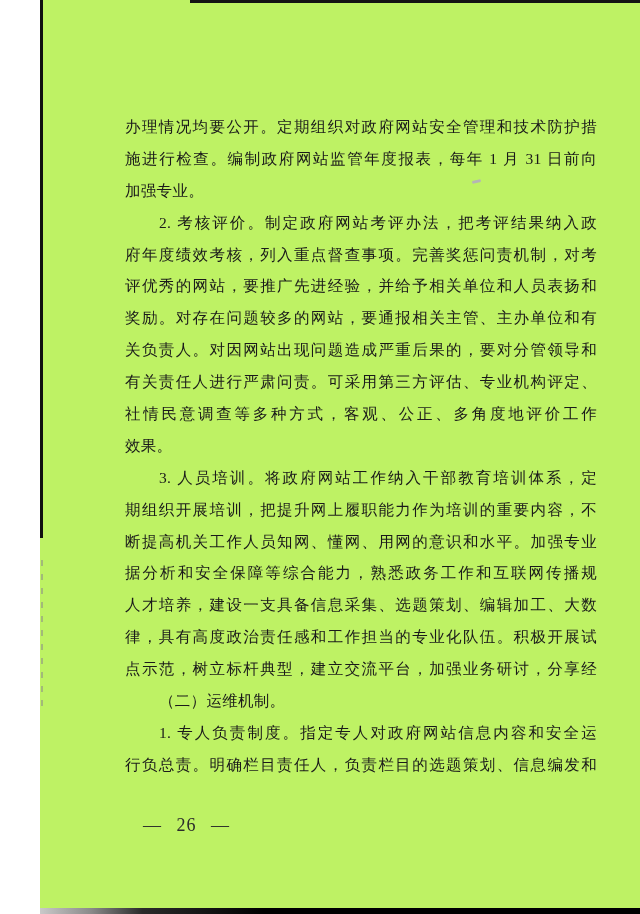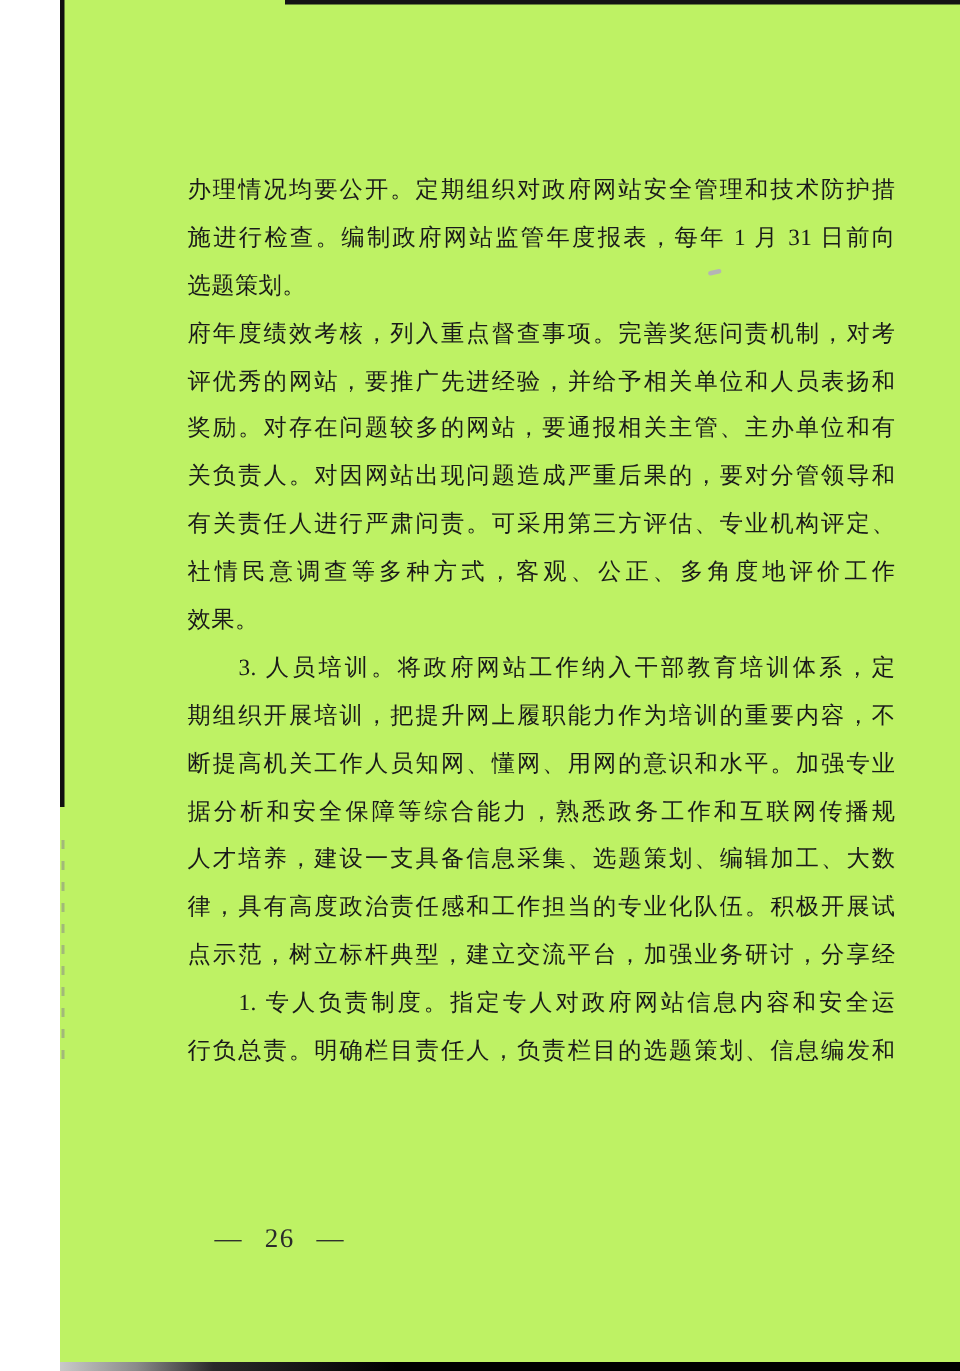--- a/index.html
+++ b/index.html
@@ -93,43 +93,47 @@
   <div class="edge-left"></div>
   <div class="edge-left-faint"></div>
   <div class="edge-bottom"></div>
   <div class="speck"></div>
 
   <div class="textblock">
 
     <div>
       <div class="line">办理情况均要公开。定期组织对政府网站安全管理和技术防护措</div>
       <div class="line">施进行检查。编制政府网站监管年度报表，每年 1 月 31 日前向</div>
-      <div class="line e">选题策划。</div>
+      <div class="line e">加强专业。</div>
     </div>
 
     <div>
+      <div class="line ind">2. 考核评价。制定政府网站考评办法，把考评结果纳入政</div>
       <div class="line">府年度绩效考核，列入重点督查事项。完善奖惩问责机制，对考</div>
       <div class="line">评优秀的网站，要推广先进经验，并给予相关单位和人员表扬和</div>
       <div class="line">奖励。对存在问题较多的网站，要通报相关主管、主办单位和有</div>
       <div class="line">关负责人。对因网站出现问题造成严重后果的，要对分管领导和</div>
       <div class="line">有关责任人进行严肃问责。可采用第三方评估、专业机构评定、</div>
       <div class="line">社情民意调查等多种方式，客观、公正、多角度地评价工作</div>
       <div class="line e">效果。</div>
     </div>
 
     <div>
       <div class="line ind">3. 人员培训。将政府网站工作纳入干部教育培训体系，定</div>
       <div class="line">期组织开展培训，把提升网上履职能力作为培训的重要内容，不</div>
       <div class="line">断提高机关工作人员知网、懂网、用网的意识和水平。加强专业</div>
       <div class="line">据分析和安全保障等综合能力，熟悉政务工作和互联网传播规</div>
       <div class="line">人才培养，建设一支具备信息采集、选题策划、编辑加工、大数</div>
       <div class="line">律，具有高度政治责任感和工作担当的专业化队伍。积极开展试</div>
       <div class="line">点示范，树立标杆典型，建立交流平台，加强业务研讨，分享经</div>
     </div>
 
+    <div>
+      <div class="line e ind">（二）运维机制。</div>
+    </div>
 
     <div>
       <div class="line ind">1. 专人负责制度。指定专人对政府网站信息内容和安全运</div>
       <div class="line">行负总责。明确栏目责任人，负责栏目的选题策划、信息编发和</div>
     </div>
 
   </div>
 
   <div class="footer">— 26 —</div>
 

